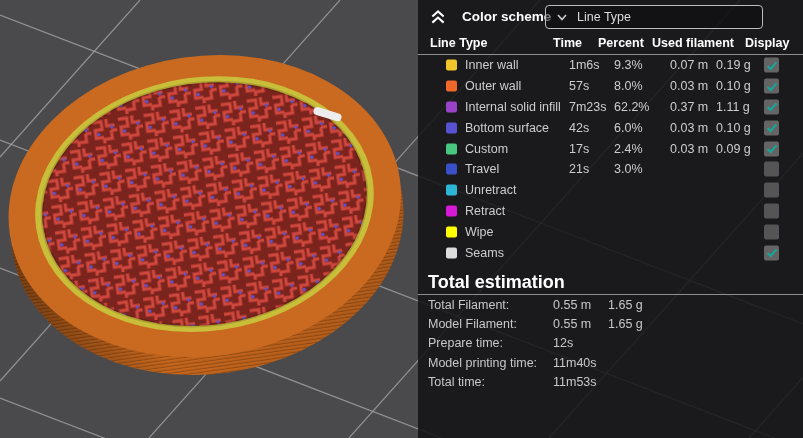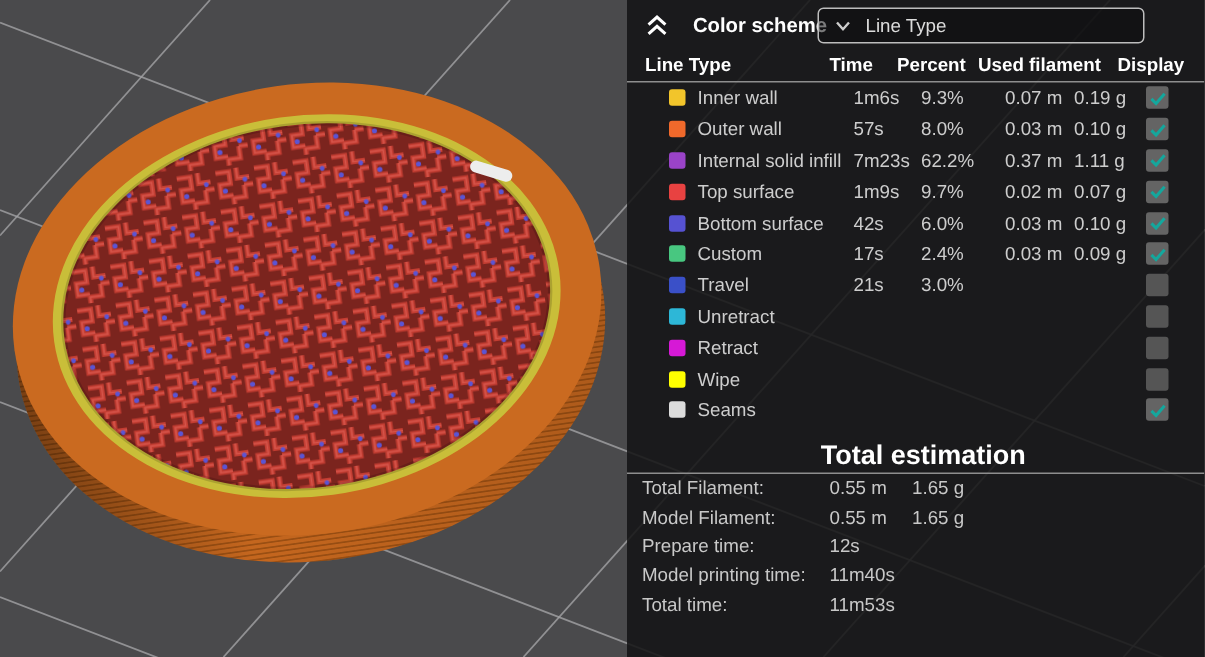--- a/index.html
+++ b/index.html
@@ -9,21 +9,21 @@
     --c-infill-dark:#7B241E; --c-dots:#5B54D4; --c-seam:#EDEDED;
     --accent:#14A79D;
   }
   html,body{margin:0;padding:0;background:#222;}
   #app{position:relative;width:803px;height:438px;overflow:hidden;
        background:var(--c-vbg);font-family:"Liberation Sans",sans-serif;}
   svg.scene{position:absolute;left:0;top:0;}
 
   
   .panel{position:absolute;left:418px;top:0;width:385px;height:438px;
-         background:rgba(19,19,21,0.87);color:#CDCDCD;font-size:12.5px;text-align:center;}
+         background:rgba(19,19,21,0.87);color:#CDCDCD;font-size:12.5px;}
   .panel-header{position:relative;height:35px;}
   .collapse-btn{position:absolute;left:11px;top:8px;width:18px;height:18px;cursor:pointer;}
   .panel-title{position:absolute;left:44px;top:9px;font-weight:bold;color:#FFFFFF;font-size:13.5px;}
   .dropdown{position:absolute;left:127px;top:5px;width:196px;height:22px;
             border:1px solid #BDBDBD;border-radius:4px;background:rgba(12,12,14,0.55);
             display:flex;align-items:center;gap:9px;padding:0 10px;color:#DCDCDC;cursor:pointer;}
   .dropdown svg{flex:0 0 auto;}
 
   .table-head{position:relative;height:19px;border-bottom:1px solid #8E8E8E;
               font-weight:bold;color:#FFFFFF;}
@@ -162,33 +162,20 @@
     <span class="cell c-pct">62.2%</span>
     <span class="cell c-fm">0.37 m</span>
     <span class="cell c-fg">1.11 g</span>
     <span class="chk checked">
       <svg viewBox="0 0 16 16" fill="none" stroke-width="2.3">
         <path d="M3 8.5 L6.5 12 L13 4.5"></path>
       </svg>
     </span>
   </div>
 
-  <div class="row">
-    <span class="swatch" style="background: rgb(232, 66, 65);"></span>
-    <span class="cell c-label">Top surface</span>
-    <span class="cell c-time">1m9s</span>
-    <span class="cell c-pct">9.7%</span>
-    <span class="cell c-fm">0.02 m</span>
-    <span class="cell c-fg">0.07 g</span>
-    <span class="chk checked">
-      <svg viewBox="0 0 16 16" fill="none" stroke-width="2.3">
-        <path d="M3 8.5 L6.5 12 L13 4.5"></path>
-      </svg>
-    </span>
-  </div>
 
   <div class="row">
     <span class="swatch" style="background: rgb(86, 82, 210);"></span>
     <span class="cell c-label">Bottom surface</span>
     <span class="cell c-time">42s</span>
     <span class="cell c-pct">6.0%</span>
     <span class="cell c-fm">0.03 m</span>
     <span class="cell c-fg">0.10 g</span>
     <span class="chk checked">
       <svg viewBox="0 0 16 16" fill="none" stroke-width="2.3">

